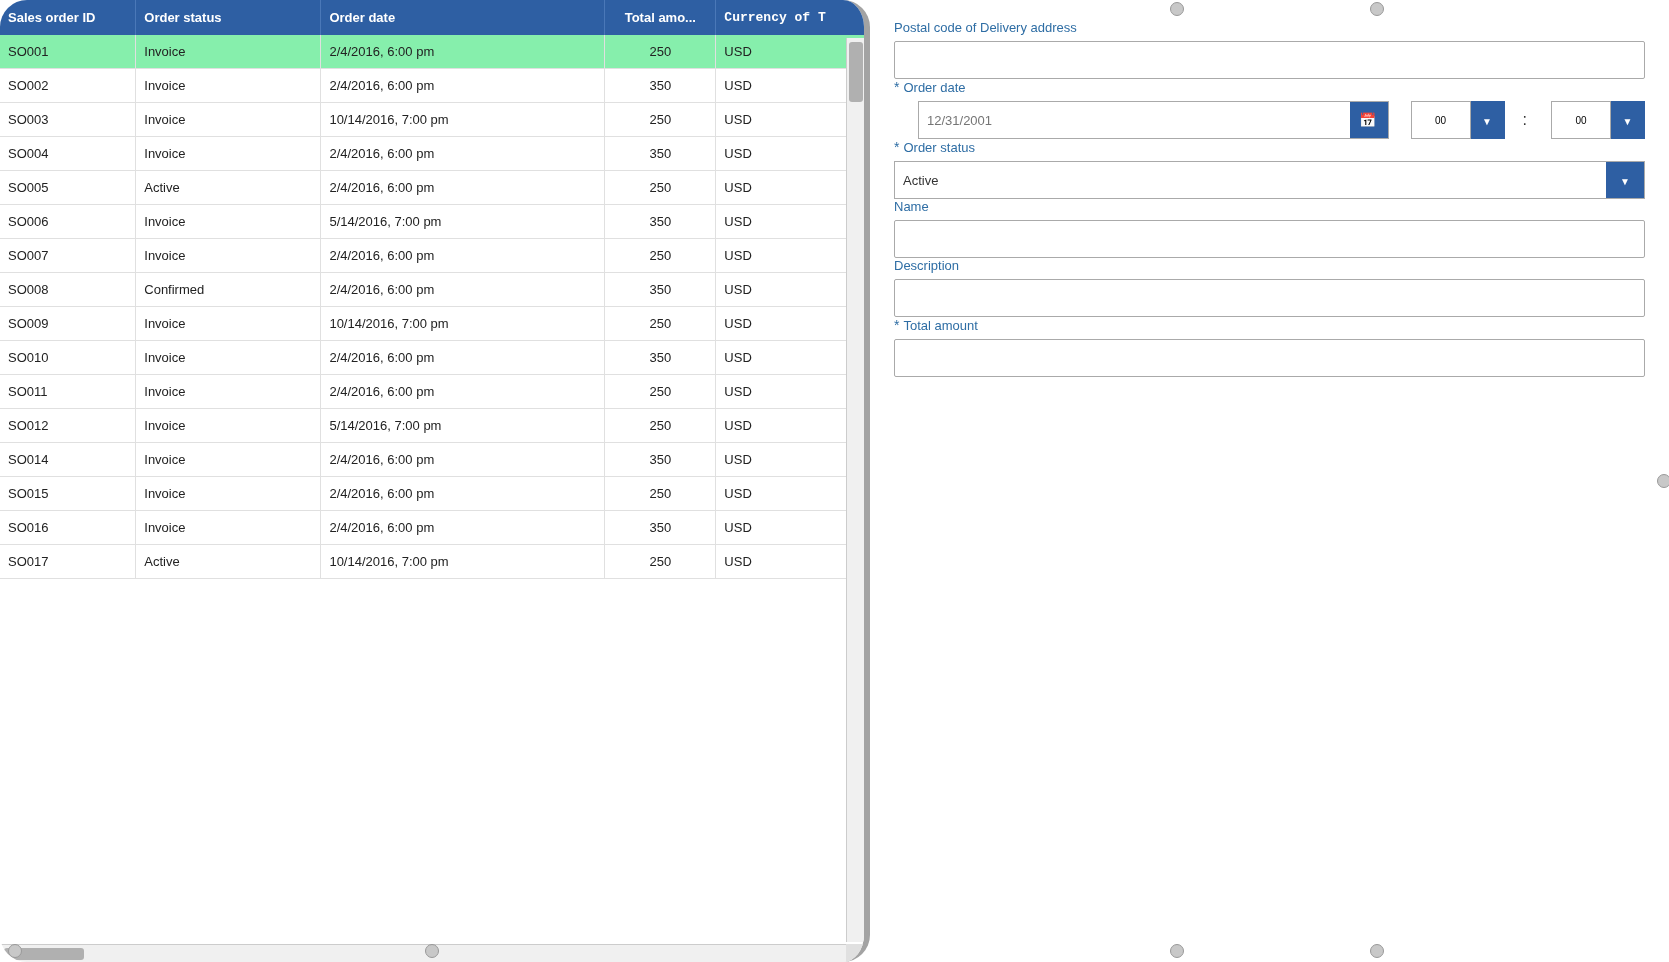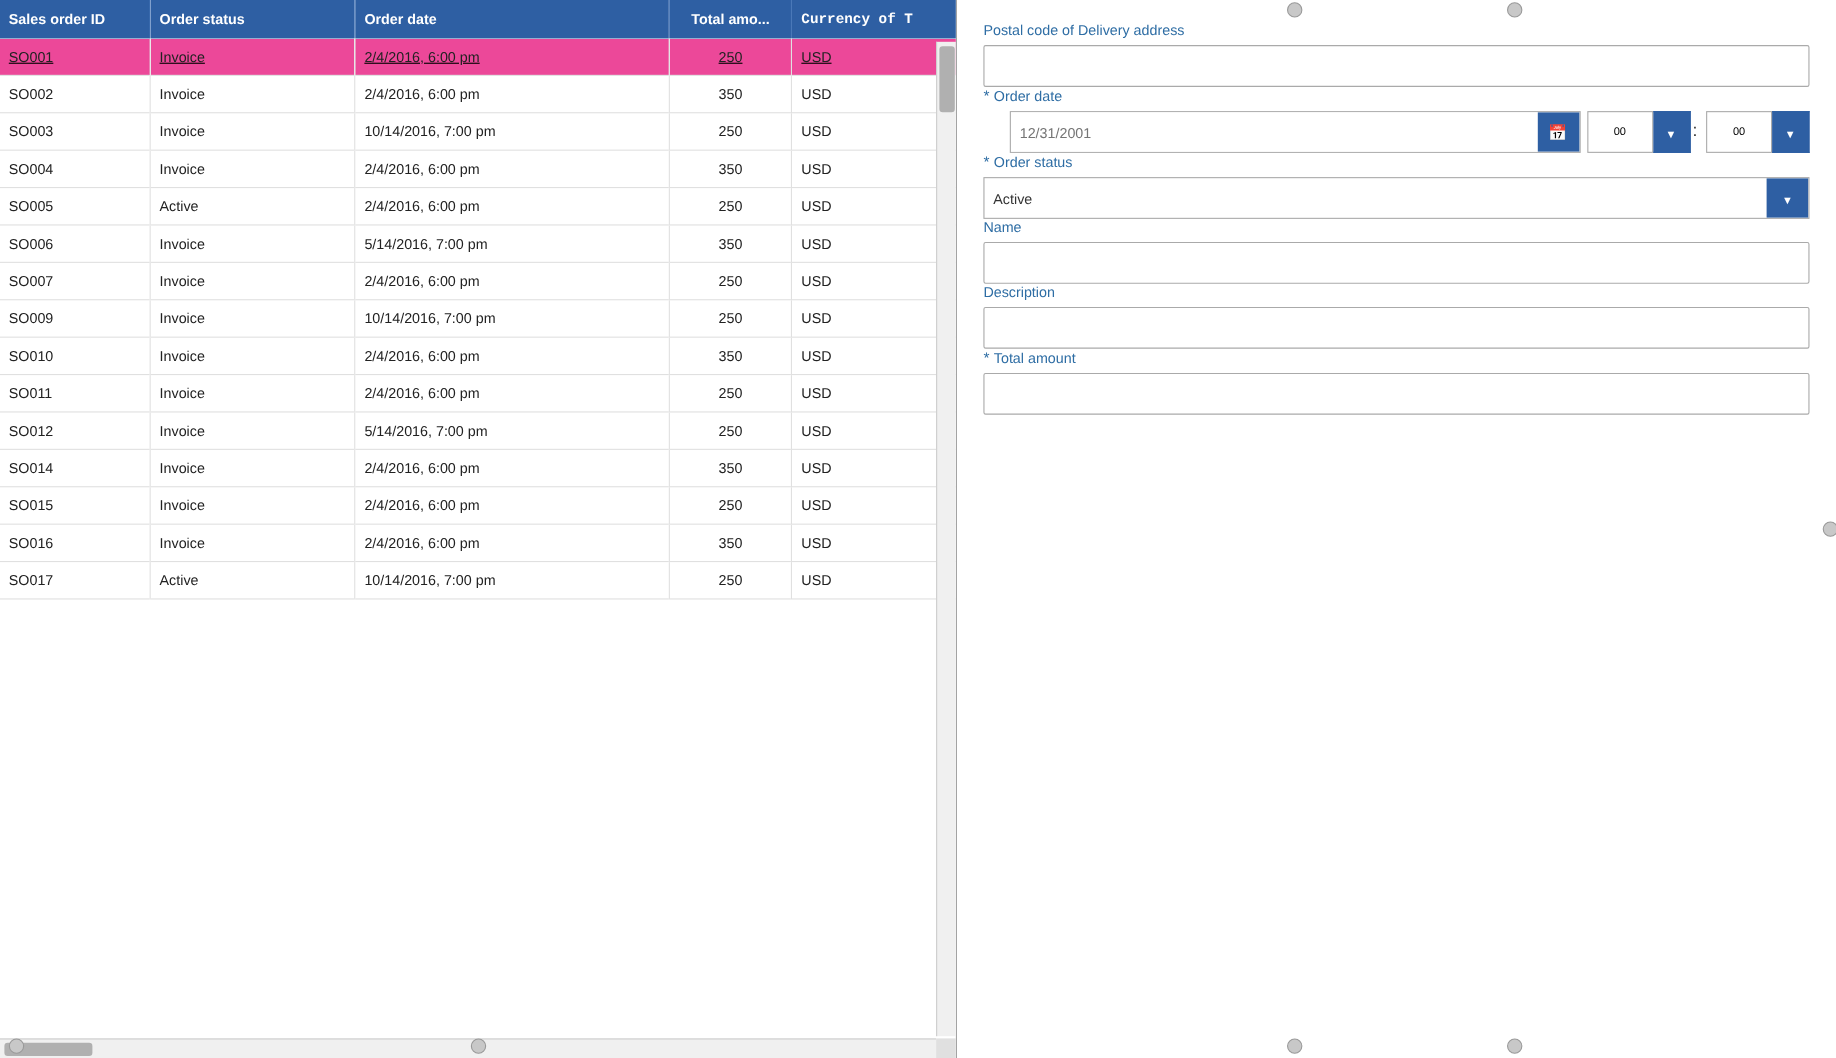--- a/index.html
+++ b/index.html
@@ -20,23 +20,24 @@
       height: 100%;
       background: #fff;
       position: relative;
     }
 
     
     .table-panel {
       flex: 0 0 870px;
       display: flex;
       flex-direction: column;
-      border-right: 1px solid #a3a3a3;
+      border-right: 6px solid #a3a3a3;
       overflow: hidden;
       position: relative;
+      border-radius: 27px;
     }
 
     .table-wrapper {
       flex: 1;
       overflow: hidden;
       position: relative;
     }
 
     table {
       width: 100%;
@@ -197,21 +198,21 @@
       padding: 4px 8px;
       font-size: 13px;
       color: #333;
       outline: none;
     }
 
     
     .date-row {
       display: flex;
       align-items: center;
-      gap: 0;
+      gap: 16px;
       padding-left: 24px;
     }
 
     .date-input-wrapper {
       display: flex;
       flex: 1;
       border: 1px solid #aaa;
       height: 38px;
       overflow: hidden;
     }
@@ -330,21 +331,21 @@
         <thead>
           <tr>
             <th class="col-id">Sales order ID</th>
             <th class="col-status">Order status</th>
             <th class="col-date">Order date</th>
             <th class="col-amount">Total amo...</th>
             <th class="col-currency">Currency of T</th>
           </tr>
         </thead>
         <tbody id="table-body">
-        <tr style="background: #ec4899; text-decoration: underline;">
+        <tr style="background: #86efac;">
               <td class="col-id">SO001</td>
               <td class="col-status">Invoice</td>
               <td class="col-date">2/4/2016, 6:00 pm</td>
               <td class="col-amount">250</td>
               <td class="col-currency">USD</td>
             </tr>
             <tr>
               <td class="col-id">SO002</td>
               <td class="col-status">Invoice</td>
               <td class="col-date">2/4/2016, 6:00 pm</td>
@@ -377,20 +378,27 @@
               <td class="col-status">Invoice</td>
               <td class="col-date">5/14/2016, 7:00 pm</td>
               <td class="col-amount">350</td>
               <td class="col-currency">USD</td>
             </tr>
             <tr>
               <td class="col-id">SO007</td>
               <td class="col-status">Invoice</td>
               <td class="col-date">2/4/2016, 6:00 pm</td>
               <td class="col-amount">250</td>
+              <td class="col-currency">USD</td>
+            </tr>
+            <tr>
+              <td class="col-id">SO008</td>
+              <td class="col-status">Confirmed</td>
+              <td class="col-date">2/4/2016, 6:00 pm</td>
+              <td class="col-amount">350</td>
               <td class="col-currency">USD</td>
             </tr>
             <tr>
               <td class="col-id">SO009</td>
               <td class="col-status">Invoice</td>
               <td class="col-date">10/14/2016, 7:00 pm</td>
               <td class="col-amount">250</td>
               <td class="col-currency">USD</td>
             </tr>
             <tr>

